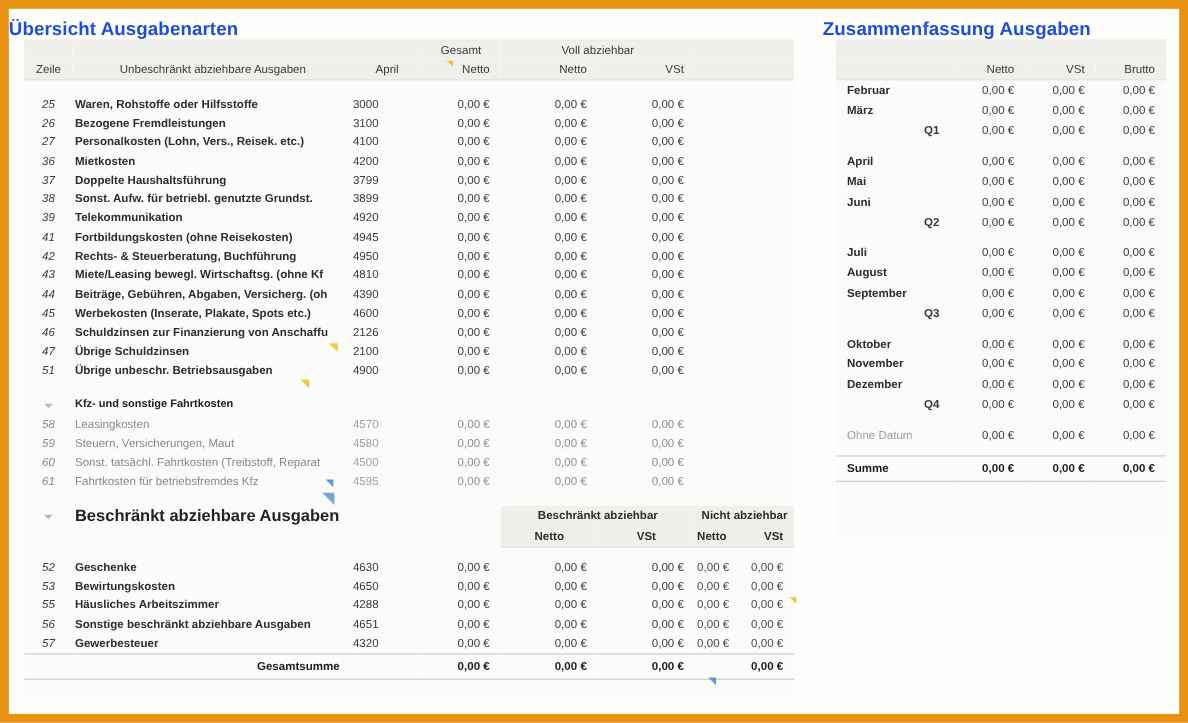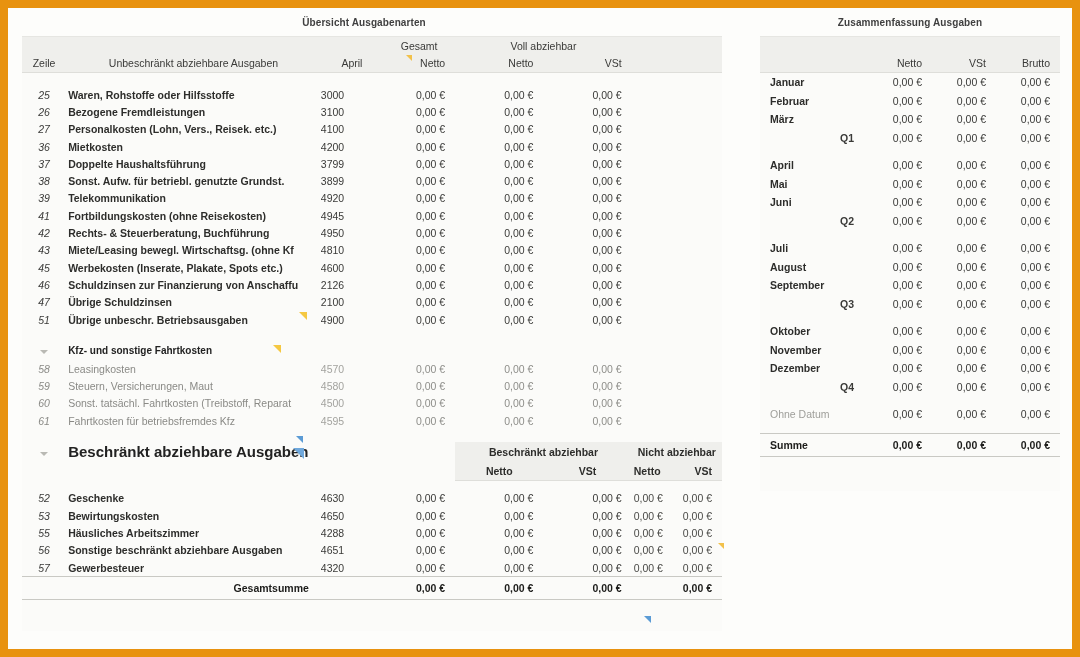--- a/index.html
+++ b/index.html
@@ -13,24 +13,24 @@
     position:absolute;left:8px;top:8px;
     width:1064px;height:641px;
     background:#fdfdfb;
     box-sizing:border-box;
   }
   .stage{position:relative;width:100%;height:100%;}
 
   
   .panel-title{
     position:absolute;
-    color:#404040;
-    font-size:10px;
+    color:#1d4ed8;
+    font-size:17px;
     font-weight:bold;
-    text-align:center;
+    text-align:left;
     letter-spacing:.1px;
   }
   #title-left{left:0;top:9px;width:712px;}
   #title-right{left:740px;top:9px;width:324px;}
 
   
   .sheet{
     position:absolute;
     background:#fbfbf9;
     border-top:1px solid #e6e6e2;
@@ -269,20 +269,29 @@
             <tr class="drow">
               <td class="zeile">43</td>
               <td class="desc">Miete/Leasing bewegl. Wirtschaftsg. (ohne Kf</td>
               <td class="konto">4810</td>
               <td class="num">0,00 €</td>
               <td class="num">0,00 €</td>
               <td class="num">0,00 €</td>
               <td></td>
             </tr>
             <tr class="drow">
+              <td class="zeile">44</td>
+              <td class="desc">Beiträge, Gebühren, Abgaben, Versicherg. (oh</td>
+              <td class="konto">4390</td>
+              <td class="num">0,00 €</td>
+              <td class="num">0,00 €</td>
+              <td class="num">0,00 €</td>
+              <td></td>
+            </tr>
+            <tr class="drow">
               <td class="zeile">45</td>
               <td class="desc">Werbekosten (Inserate, Plakate, Spots etc.)</td>
               <td class="konto">4600</td>
               <td class="num">0,00 €</td>
               <td class="num">0,00 €</td>
               <td class="num">0,00 €</td>
               <td></td>
             </tr>
             <tr class="drow">
               <td class="zeile">46</td>
@@ -515,26 +524,20 @@
       <tr class="hdrband2">
         <td></td>
         <td class="num">Netto</td>
         <td class="num">VSt</td>
         <td class="num">Brutto</td>
       </tr>
 
       </tbody>
           <tbody id="body-summary">
             <tr class="mrow">
-              <td class="mname">Januar</td>
-              <td class="num">0,00 €</td>
-              <td class="num">0,00 €</td>
-              <td class="num">0,00 €</td>
-            </tr>
-            <tr class="mrow">
               <td class="mname">Februar</td>
               <td class="num">0,00 €</td>
               <td class="num">0,00 €</td>
               <td class="num">0,00 €</td>
             </tr>
             <tr class="mrow">
               <td class="mname">März</td>
               <td class="num">0,00 €</td>
               <td class="num">0,00 €</td>
               <td class="num">0,00 €</td>

